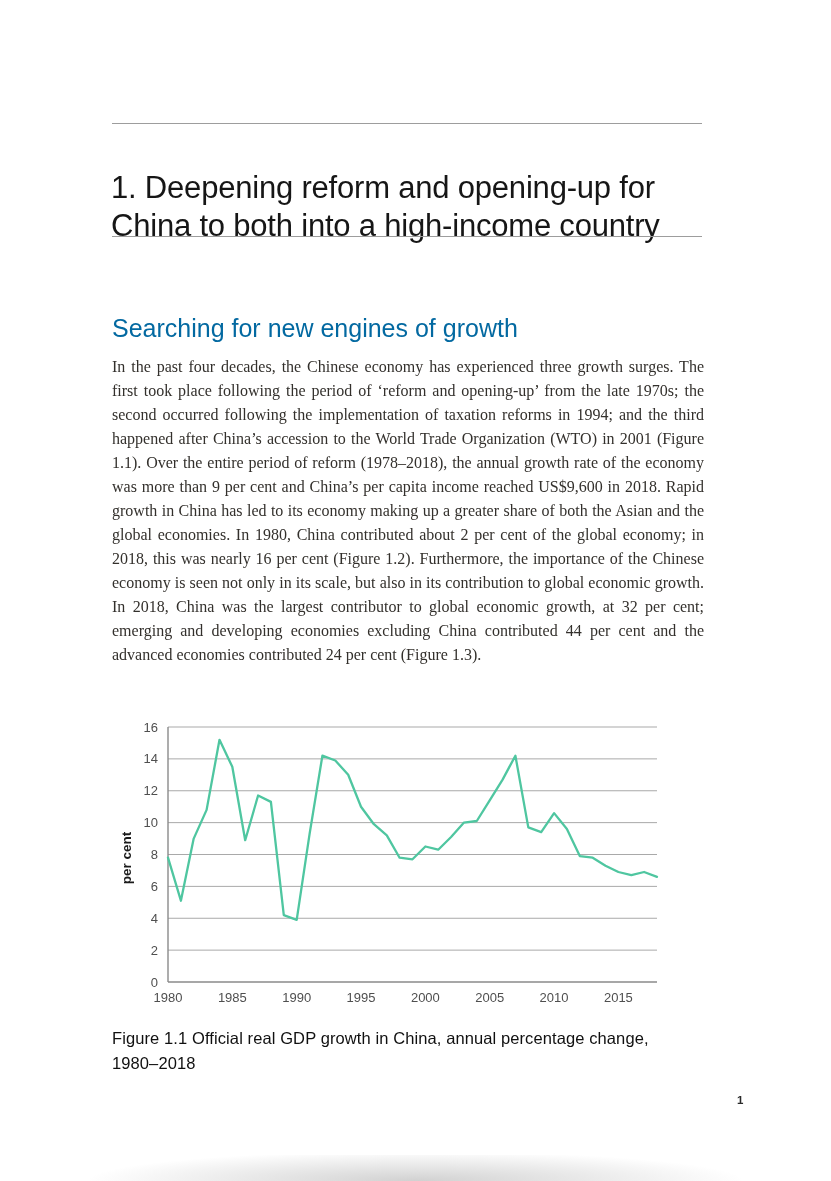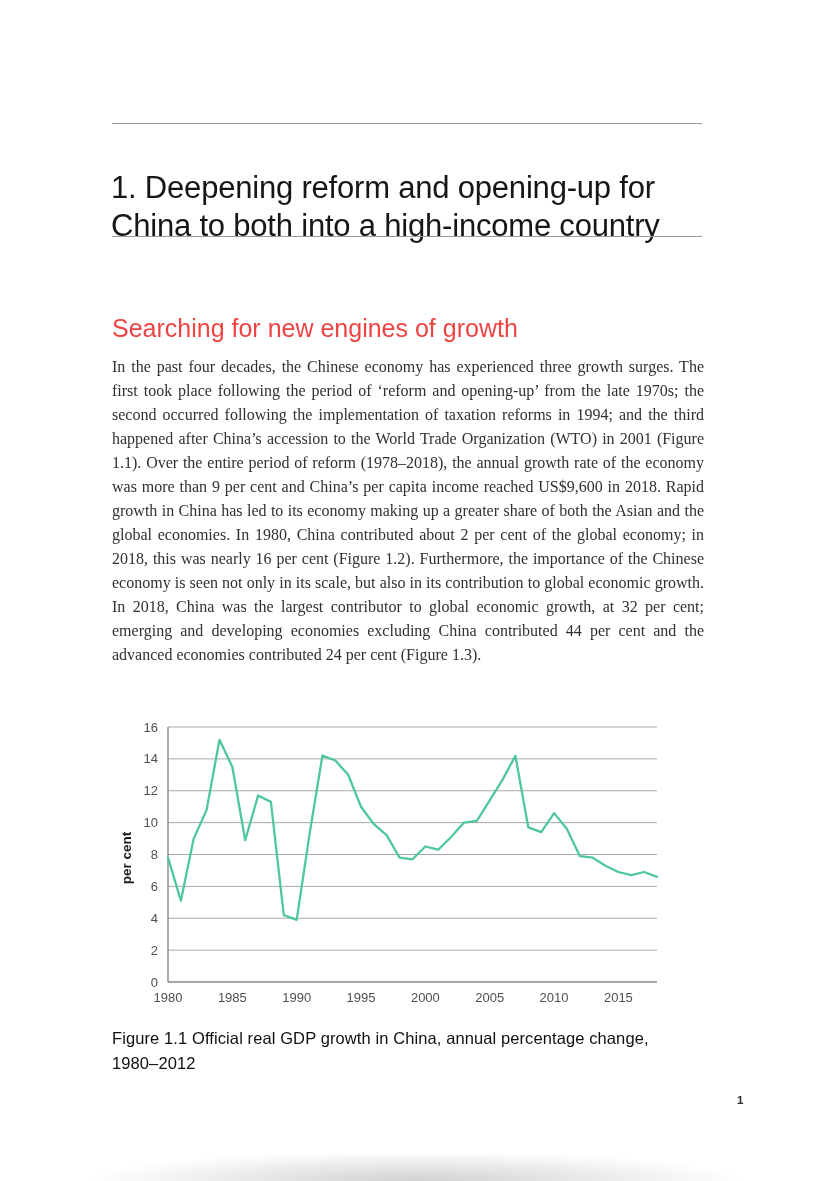--- a/index.html
+++ b/index.html
@@ -23,21 +23,21 @@
   .rule-top{top:123px;}
   .rule-bottom{top:236px;}
   .chapter-title{
     position:absolute;left:111px;top:141px;width:604px;
     font-size:31px;line-height:38px;font-weight:400;
     color:#161616;letter-spacing:-0.2px;margin-top:28px;
   }
   .section-heading{
     position:absolute;left:112px;top:313px;width:600px;
     font-size:25px;line-height:30px;font-weight:400;
-    color:#ef4444;
+    color:#0369a1;
   }
   .body-par{
     position:absolute;left:112px;top:355px;width:592px;
     font-family:"Liberation Serif",serif;
     font-size:16px;line-height:24px;
     color:#33302c;
     text-align:justify;
   }
   .chart-wrap{
     position:absolute;left:100px;top:698px;width:620px;height:315px;
@@ -97,17 +97,17 @@
         <text x="261.0263157894737" y="304" text-anchor="middle" font-family="Liberation Sans, sans-serif" font-size="13" fill="#4f4f4f">1995</text>
         <text x="325.36842105263156" y="304" text-anchor="middle" font-family="Liberation Sans, sans-serif" font-size="13" fill="#4f4f4f">2000</text>
         <text x="389.7105263157895" y="304" text-anchor="middle" font-family="Liberation Sans, sans-serif" font-size="13" fill="#4f4f4f">2005</text>
         <text x="454.0526315789474" y="304" text-anchor="middle" font-family="Liberation Sans, sans-serif" font-size="13" fill="#4f4f4f">2010</text>
         <text x="518.3947368421052" y="304" text-anchor="middle" font-family="Liberation Sans, sans-serif" font-size="13" fill="#4f4f4f">2015</text>
         <text x="31" y="160" text-anchor="middle" font-family="Liberation Sans, sans-serif" font-size="13.5" font-weight="bold" fill="#1a1a1a" transform="rotate(-90 31 160)">per cent</text>
         <polyline points="68.0,159.7 80.9,202.7 93.7,140.6 106.6,111.9 119.5,41.8 132.3,68.8 145.2,142.2 158.1,97.5 170.9,103.9 183.8,217.1 196.7,221.8 209.6,135.8 222.4,57.7 235.3,62.5 248.2,76.8 261.0,108.7 273.9,126.2 286.8,137.4 299.6,159.7 312.5,161.3 325.4,148.5 338.2,151.7 351.1,139.0 364.0,124.6 376.8,123.0 389.7,102.3 402.6,81.6 415.4,57.7 428.3,129.4 441.2,134.2 454.1,115.1 466.9,131.0 479.8,158.1 492.7,159.7 505.5,167.7 518.4,174.0 531.3,177.2 544.1,174.0 557.0,178.8" fill="none" stroke="#4fc6a0" stroke-width="2.3" stroke-linejoin="round" stroke-linecap="round"></polyline>
       </svg>
   </div>
 
-  <div class="figure-caption">Figure 1.1 Official real GDP growth in China, annual percentage change, 1980–2012</div>
+  <div class="figure-caption">Figure 1.1 Official real GDP growth in China, annual percentage change, 1980–2018</div>
 
   <div class="page-number">1</div>
 
 </div>
 
 </body></html>

